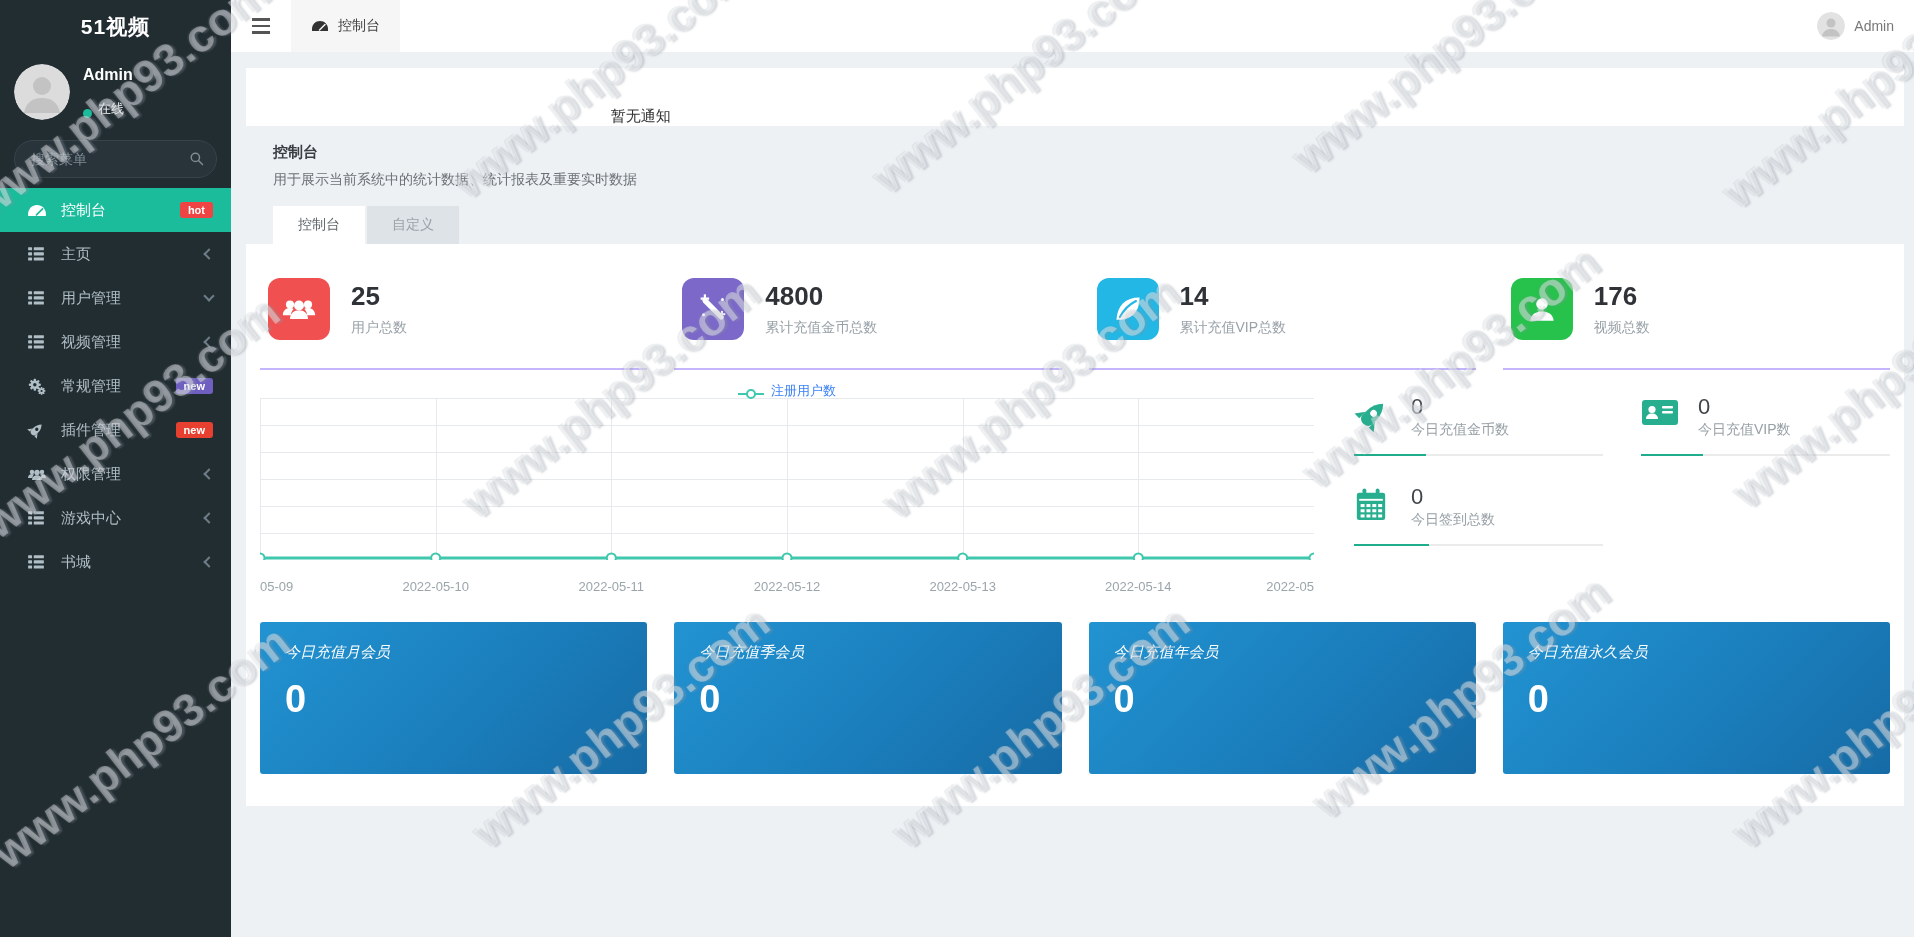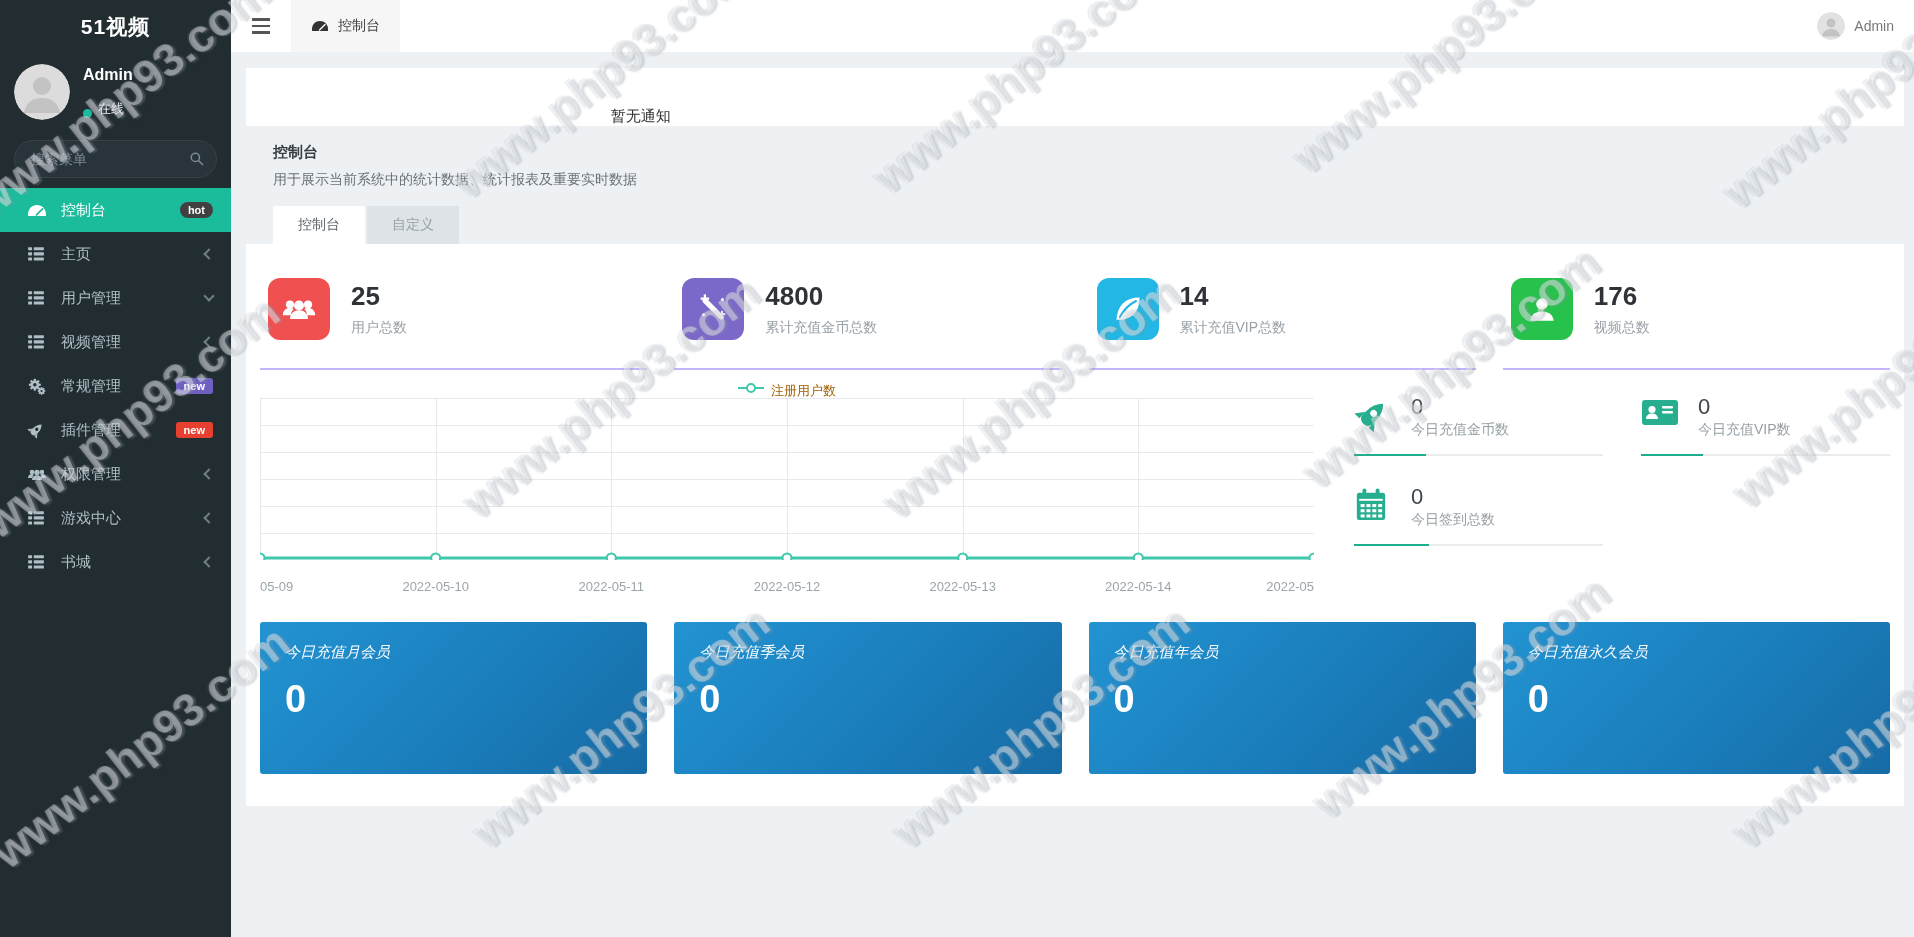--- a/index.html
+++ b/index.html
@@ -17,21 +17,21 @@
   .search-box { margin:14px 14px 10px 14px; position:relative; }
   .search-box input { width:100%; height:38px; border-radius:19px; background:#28333a; border:1px solid #36434b; color:#cfd8dc; padding:0 38px 0 16px; font-size:14px; outline:none; }
   .search-box input::placeholder { color:#7f8c93; }
   .search-box .s-icon { position:absolute; right:13px; top:11px; }
   .menu { margin-top:8px; }
   .menu-item { height:44px; display:flex; align-items:center; padding:0 18px 0 27px; color:#b0bec5; font-size:15px; cursor:pointer; }
   .menu-item .mi-icon { width:22px; margin-right:12px; display:flex; align-items:center; color:#b0bec5; }
   .menu-item.active { background:#1abc9c; color:#fff; --tacho-bg:#1abc9c; }
   .menu-item.active .mi-icon { color:#fff; }
   .badge { margin-left:auto; font-size:11px; font-weight:bold; color:#fff; border-radius:3px; padding:2.5px 8px; line-height:1; }
-  .badge-hot { background:#404040;border-radius:8px; }
+  .badge-hot { background:#ef4444; }
   .badge-new-purple { background:#6e5fc1; }
   .badge-new-red { background:#e74030; }
   .chev { margin-left:auto; width:8px; height:8px; display:inline-block; }
   .chev-left { border-left:2px solid #6d7d87; border-top:2px solid #6d7d87; transform:rotate(-45deg); }
   .chev-down { border-right:2px solid #6d7d87; border-bottom:2px solid #6d7d87; transform:rotate(45deg); margin-top:-4px; }
 
   
   .topbar { position:absolute; left:231px; top:0; right:0; height:52px; background:#fff; display:flex; align-items:center; z-index:9; }
   .hamburger { padding:0 21px; cursor:pointer; display:flex; flex-direction:column; gap:4px; }
   .hamburger i { display:block; width:18px; height:2.5px; background:#555; }
@@ -52,21 +52,21 @@
 
   .body-panel { background:#fff; padding:30px 14px 32px 14px; }
   .stats-grid { display:grid; grid-template-columns:repeat(4,1fr); gap:27px; }
   .stat { display:flex; align-items:center; gap:21px; padding:4px 8px 28px 8px; border-bottom:2px solid #c4b5fd; }
   .stat-icon { width:62px; height:62px; border-radius:12px; display:flex; align-items:center; justify-content:center; flex:0 0 auto; }
   .stat-num { font-size:26px; font-weight:bold; color:#2f3338; }
   .stat-label { font-size:14px; color:#98a1a8; margin-top:7px; }
 
   .mid-grid { display:grid; grid-template-columns:1fr 536px; gap:40px; margin-top:16px; }
   .chart-wrap { position:relative; height:208px; }
-  .legend { position:absolute; top:-4px; left:50%; transform:translateX(-50%); display:flex; align-items:flex-start; gap:7px; color:#a16207; font-size:13px; z-index:2; cursor:pointer; }
+  .legend { position:absolute; top:-4px; left:50%; transform:translateX(-50%); display:flex; align-items:flex-end; gap:7px; color:#3b82f6; font-size:13px; z-index:2; cursor:pointer; }
   #plot { position:absolute; left:0; right:0; top:12px; bottom:34px; overflow:hidden; }
   .gl-h { position:absolute; left:0; right:0; height:1px; background:#e6eaec; }
   .gl-v { position:absolute; top:0; bottom:0; width:1px; background:#e6eaec; }
   .line-svg { position:absolute; left:0; top:0; width:100%; height:100%; }
   #xlabels { position:absolute; left:0; right:0; bottom:0; height:20px; color:#9aa5ab; font-size:13px; }
   #xlabels span { position:absolute; bottom:0; white-space:nowrap; }
 
   .today-grid { display:grid; grid-template-columns:1fr 1fr; column-gap:38px; row-gap:28px; align-content:start; padding-top:8px; }
   .ts-top { display:flex; gap:17px; align-items:flex-start; }
   .ts-icon { width:40px; padding-top:3px; color:#27ae8f; flex:0 0 auto; display:flex; }

